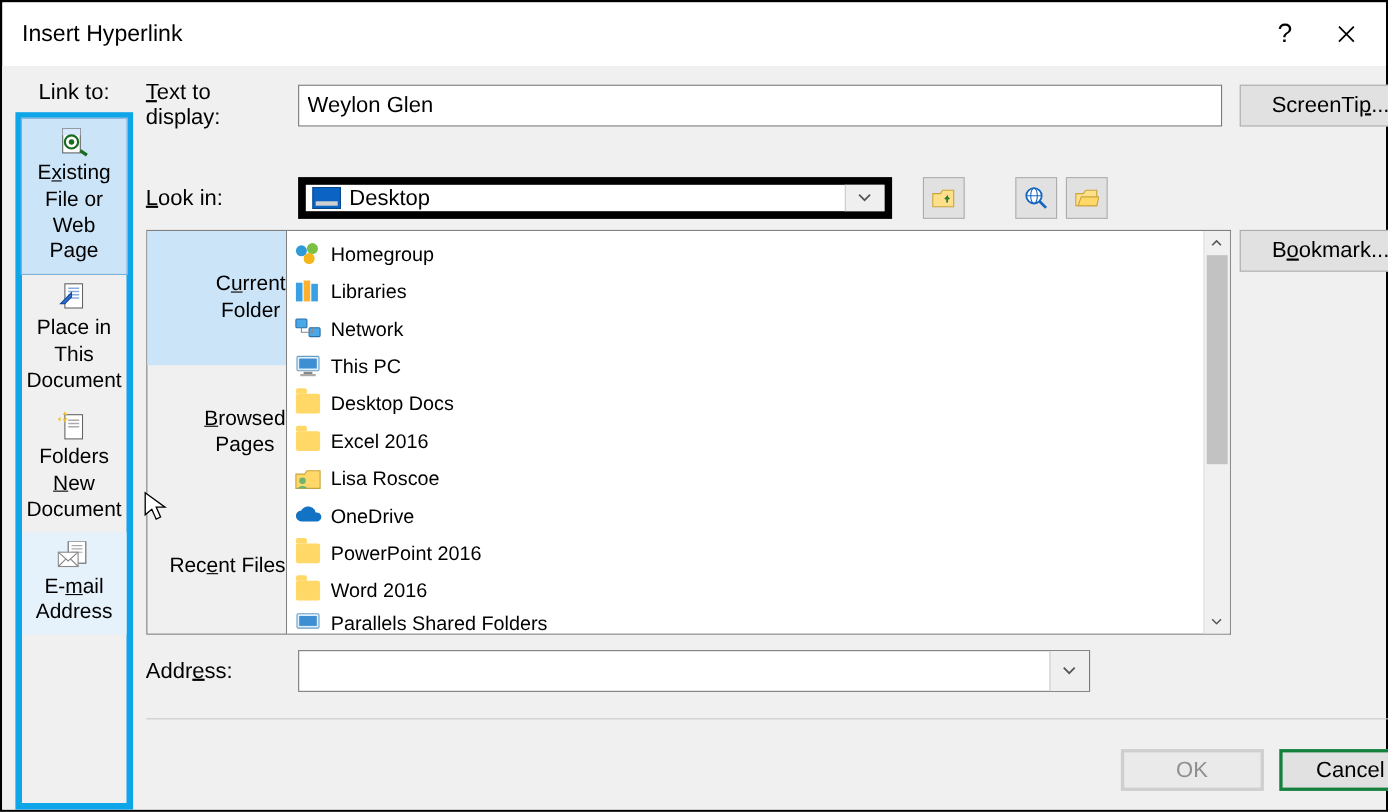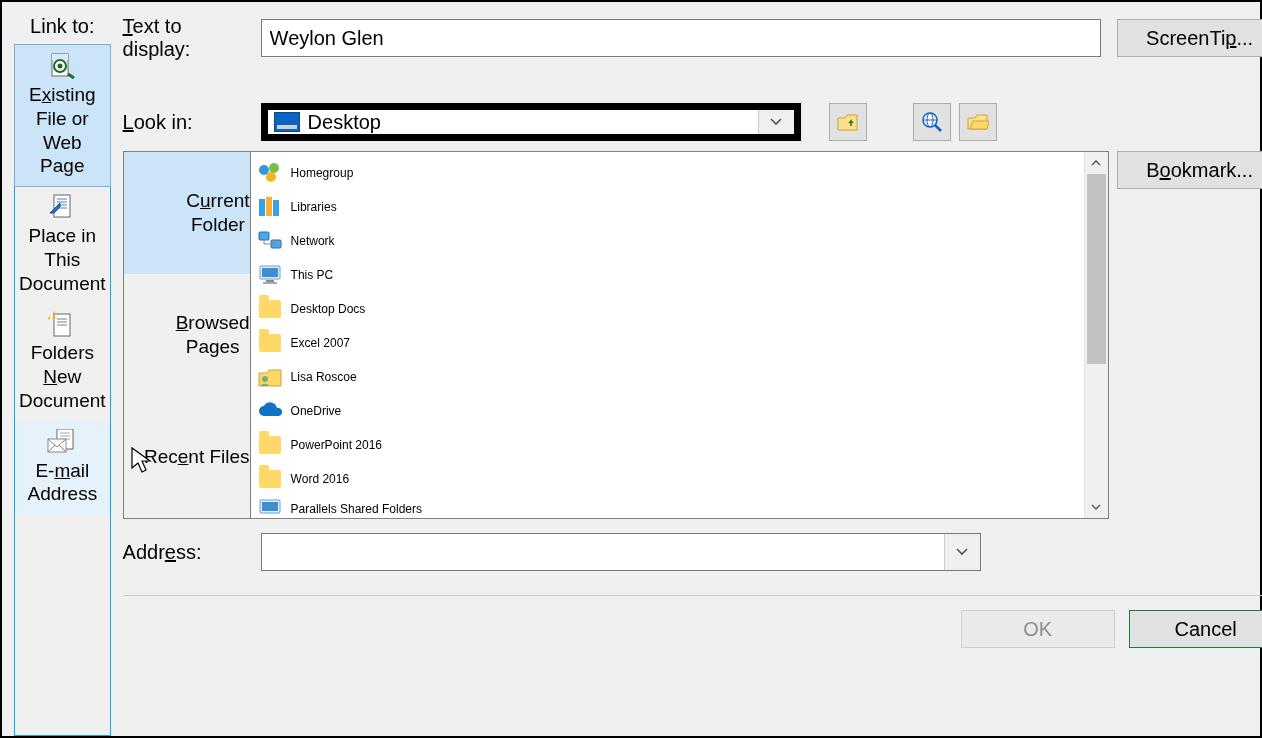--- a/index.html
+++ b/index.html
@@ -53,21 +53,21 @@
     display: flex;
     flex-direction: column;
     align-items: stretch;
   }
   .sidebar-label {
     text-align: center;
     font-size: 20px;
     margin-bottom: 6px;
   }
   .link-list {
-    border: 1px solid #0ea5e9;
+    border: 6px solid #0ea5e9;
     flex: 1;
     display: flex;
     flex-direction: column;
   }
   .link-item {
     padding: 6px 4px 8px 4px;
     text-align: center;
     font-size: 19px;
     line-height: 1.25;
     display:flex;
@@ -190,21 +190,21 @@
   }
   .filelist {
     flex:1;
     padding: 4px 2px;
   }
   .file-item {
     display:flex;
     align-items:center;
     gap:8px;
     height: 34px;
-    font-size: 12px;
+    font-size: 18px;
     padding-left: 4px;
   }
   .fi-icon {
     width:26px;height:26px;
     display:flex;align-items:center;justify-content:center;
     flex-shrink:0;
   }
   .folder-glyph {
     width:22px;height:18px;
     background:#ffd867;
@@ -247,40 +247,49 @@
   .addr-combo .val { flex:1; padding:0 8px; display:flex;align-items:center; font-size:20px;}
   .divider {
     height:1px; background:#c8c8c8; margin: 24px 0 14px 0;
   }
   .dlg-buttons {
     display:flex;
     justify-content:flex-end;
     gap:14px;
   }
   .dlg-btn {
-    width: 154px; height: 38px;
-    border: 1px solid #15803d;
+    width: 130px; height: 38px;
+    border: 3px solid #15803d;
     background: #e1e1e1;
     font-size: 20px;
-    display:flex;align-items:center;justify-content:center;
+    display:flex;align-items:center;justify-content:center;margin-top:13px;
   }
   .dlg-btn.disabled { color:#8f8f8f; border-color:#cfcfcf; background:#eaeaea;}
   .cursor {
     position:absolute;
     left: 128px; top: 444px;
     pointer-events:none;
   }
   .toolbar-spacer { flex:1; }
   svg { display:block; }
 </style>
 </head>
 <body>
 
 <div class="dialog">
 
+  <div class="titlebar">
+    <div class="title">Insert Hyperlink</div>
+    <div class="tb-btn help">?</div>
+    <div class="tb-btn">
+      <svg viewBox="0 0 16 16">
+          <path d="M2 2 L14 14 M14 2 L2 14" stroke="#000" stroke-width="1.4" fill="none"></path>
+        </svg>
+    </div>
+  </div>
 
   <div class="body">
 
     <div class="sidebar">
       <div class="sidebar-label">Link to:</div>
       <div class="link-list">
 
         <div class="link-item selected">
           <div class="link-icon">
             <svg width="28" height="28" viewBox="0 0 28 28">
@@ -441,21 +450,21 @@
               <div class="file-item">
                 <div class="fi-icon">
                     <div class="folder-glyph"></div>
                   </div>
                 <span>Desktop Docs</span>
               </div>
               <div class="file-item">
                 <div class="fi-icon">
                     <div class="folder-glyph"></div>
                   </div>
-                <span>Excel 2007</span>
+                <span>Excel 2016</span>
               </div>
               <div class="file-item">
                 <div class="fi-icon">
                     <svg width="26" height="22" viewBox="0 0 26 22">
                       <path d="M2 7 h8 l2 -3 h12 v16 h-22 z" fill="#ffd867" stroke="#caa43a"></path>
                       <circle cx="8" cy="13" r="3" fill="#6eb36e"></circle>
                       <path d="M3 20 q5 -5 10 0" fill="#6eb36e"></path>
                     </svg>
                   </div>
                 <span>Lisa Roscoe</span>

